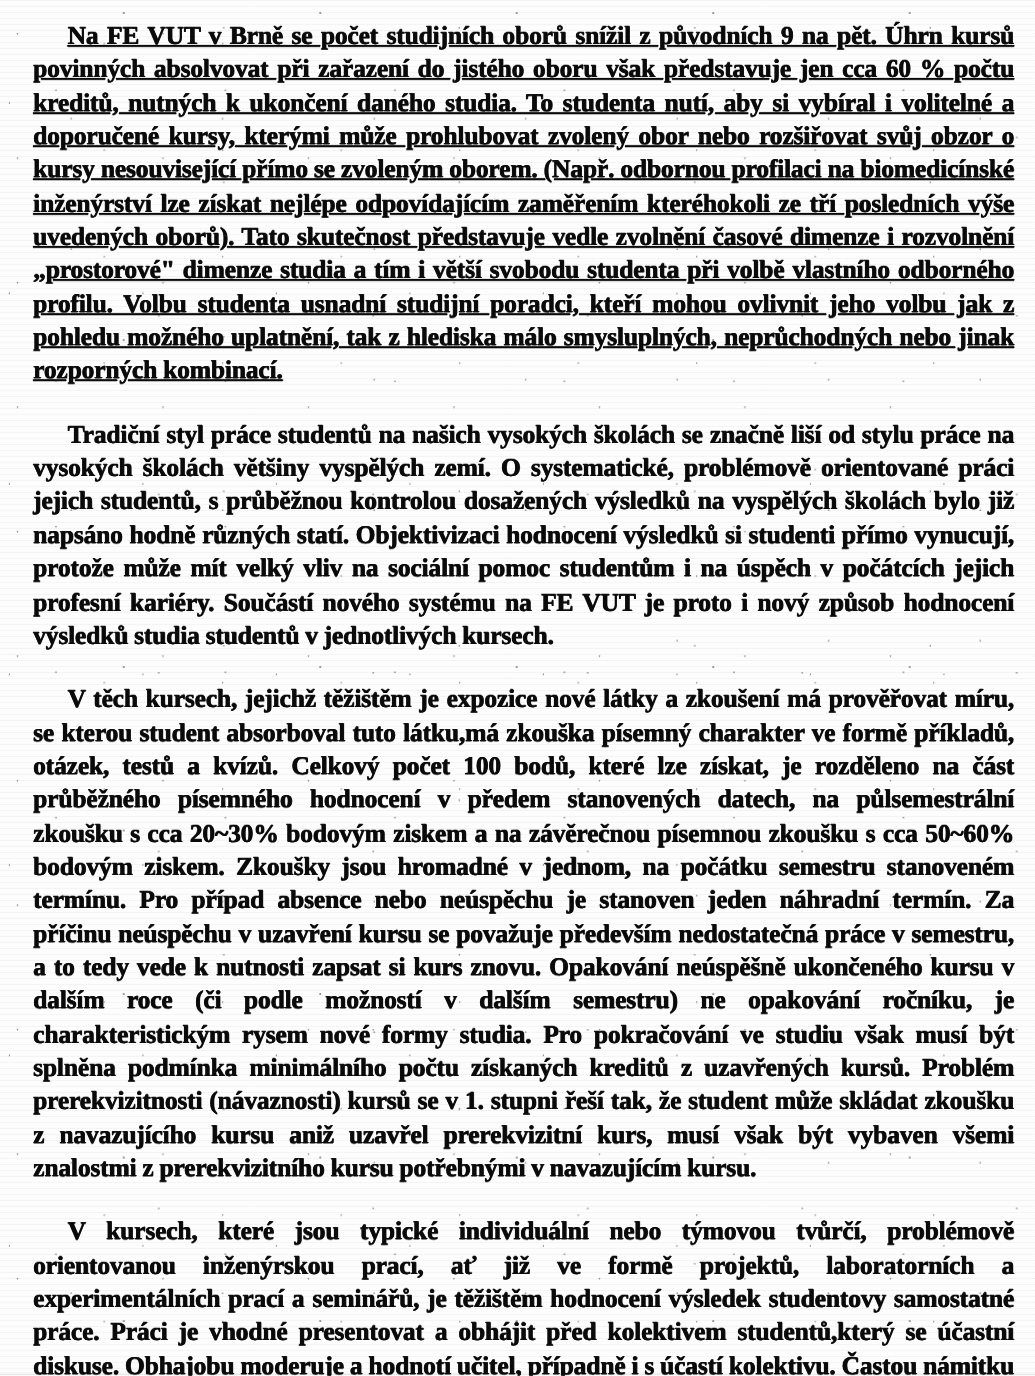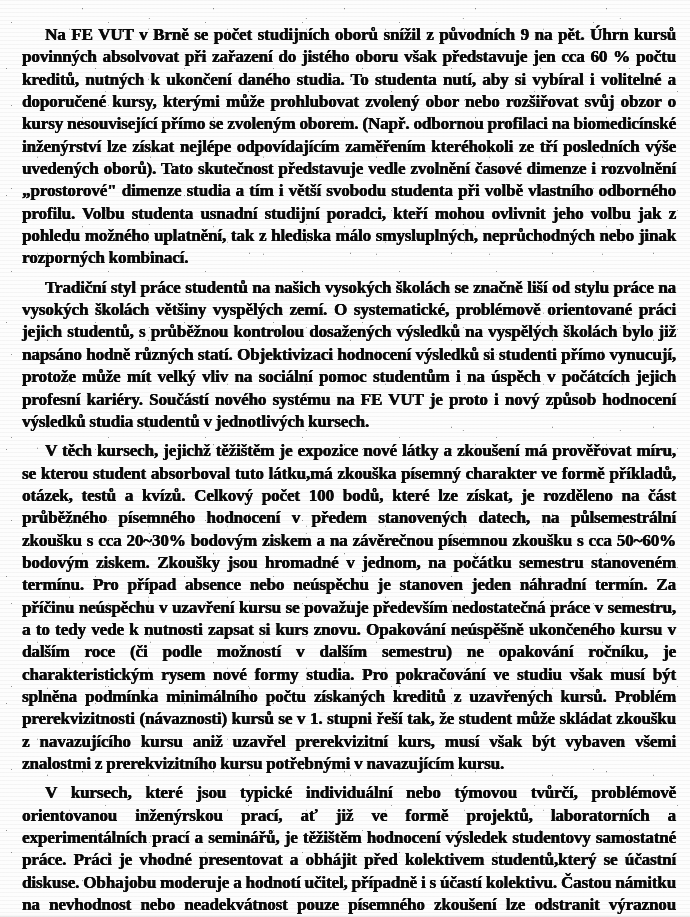--- a/index.html
+++ b/index.html
@@ -63,22 +63,22 @@
     letter-spacing: -0.15px;
     word-spacing: -0.2px;
     
     text-shadow:
       0.38px 0 0 rgba(10,10,10,0.85),
       -0.18px 0 0 rgba(10,10,10,0.55),
       0 0.35px 0 rgba(10,10,10,0.5),
       0 -0.2px 0 rgba(10,10,10,0.35);
     -webkit-font-smoothing: none;
   }
-  .para:first-child { padding-top: 24px; }
-  .para + .para { margin-top: 7px; }
+  .para:first-child { padding-top: 13px; text-decoration: underline; }
+  .para + .para { margin-top: 20px; }
 
   .para > .indent {
     display: inline-block;
     width: 23px;
   }
 
   
   #para-5 {
     position: relative;
   }

